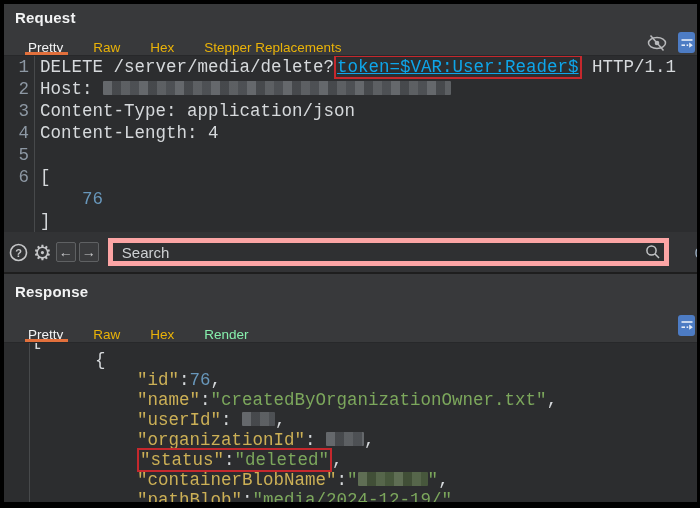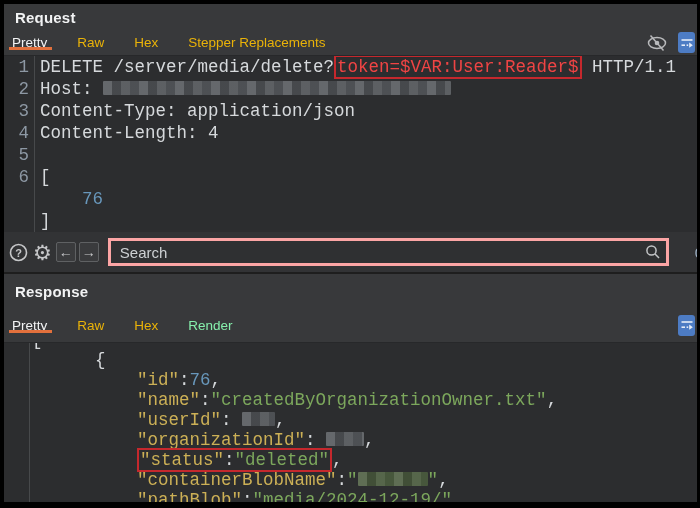--- a/index.html
+++ b/index.html
@@ -9,21 +9,21 @@
   
   .panel-header{background:#38393b;display:flex;align-items:center;padding-left:11px;flex:none;}
   .panel-header h2{margin:0;font-size:15px;font-weight:bold;color:#f2f3f4;letter-spacing:.2px;}
   .ph-req{height:26px;}
   .ph-resp{height:34px;}
 
   
   .tabbar{background:#38393b;display:flex;align-items:stretch;position:relative;flex:none;padding-left:8px;}
   .tb-req{height:25px;}
   .tb-resp{height:34px;}
-  .tabs{display:flex;align-items:center;}
+  .tabs{display:flex;align-items:flex-end;margin-left:16px;}
   .tab{display:flex;align-items:center;margin-right:30px;font-size:13.5px;color:#eab308;position:relative;cursor:default;white-space:nowrap;}
   .tab.active{color:#f2f3f4;}
   .tab.active::after{content:"";position:absolute;left:-3px;right:-5px;bottom:0;height:3px;background:#e2703c;}
   .tab.disabled{color:#86efac;}
   .tab-icons{margin-left:auto;display:flex;align-items:center;gap:9px;padding-right:2px;}
   .wrap-btn{width:17px;height:21px;background:#4d7cc4;border-radius:3px;display:flex;align-items:center;justify-content:center;flex:none;}
 
   
   .editor{background:#2c2d2f;position:relative;overflow:hidden;font-family:"Liberation Mono",monospace;font-size:17.5px;flex:none;border-top:1px solid #27282a;}
   .ed-req{height:176px;}
@@ -33,39 +33,39 @@
   .ed-resp .gutter-rule{left:25px;}
   .code{position:relative;}
   .ed-resp .code{margin-top:-13px;}
   .code-line{display:flex;white-space:pre;}
   .ed-req .code-line{height:22px;line-height:22px;}
   .ed-resp .code-line{height:20px;line-height:20px;}
   .ln{flex:none;text-align:right;color:#8d98a4;}
   .ed-req .ln{width:25px;padding-right:11px;}
   .ed-resp .ln{width:20px;padding-right:8px;}
   .lt{color:#d6d9dc;}
-  .c-param{color:#ef4444;}
+  .c-param{color:#0ea5e9;text-decoration:underline;}
   .c-key{color:#ccb056;}
   .c-str{color:#7ca75c;}
   .c-num{color:#6897bb;}
   .red-box{position:relative;box-shadow:0 0 0 2px #c5282d;padding:0 1px;margin:0 2px;}
   .redact{display:inline-block;height:14px;border-radius:1px;vertical-align:middle;margin-top:-3px;
     background-image:repeating-linear-gradient(90deg,rgba(255,255,255,.10) 0 9px,rgba(0,0,0,.16) 9px 18px,rgba(255,255,255,.05) 18px 27px,rgba(0,0,0,.08) 27px 36px);
     filter:blur(.6px);}
   .redact-gray{background-color:#54575b;}
   .redact-green{background-color:#4d5e41;}
 
   
   .toolbar{height:40px;background:#323335;display:flex;align-items:center;padding-left:5px;flex:none;}
   .tool-icon{display:flex;align-items:center;justify-content:center;flex:none;}
   .gear{font-size:21px;color:#c6c7c9;line-height:1;margin:0 4px 0 5px;}
   .nav-btn{width:20px;height:20px;box-sizing:border-box;background:#3a3b3d;border:1px solid #5f6163;border-radius:2px;color:#c9cacc;font-size:14px;display:flex;align-items:center;justify-content:center;flex:none;}
   .nav-btn + .nav-btn{margin-left:3px;}
   .search-wrap{position:relative;margin-left:9px;flex:none;}
-  .search-input{box-sizing:border-box;width:561px;height:28px;background:#2f3032;border:3px solid #fca5a5;color:#d6d9dc;font-family:"Liberation Sans",sans-serif;font-size:15px;padding:0 32px 0 9px;outline:none;}
+  .search-input{box-sizing:border-box;width:561px;height:28px;background:#2f3032;border:5px solid #fca5a5;color:#d6d9dc;font-family:"Liberation Sans",sans-serif;font-size:15px;padding:0 32px 0 9px;outline:none;}
   .search-input::placeholder{color:#cdd0d3;opacity:1;}
   .search-mag{position:absolute;right:8px;top:6px;}
   .match-count{margin-left:26px;width:15px;overflow:hidden;white-space:nowrap;color:#9fb2c6;font-size:15px;flex:none;}
 
   .hdivider{height:2px;background:#1e1e1e;flex:none;}
 </style>
 </head>
 <body>
 
 <div class="window">

